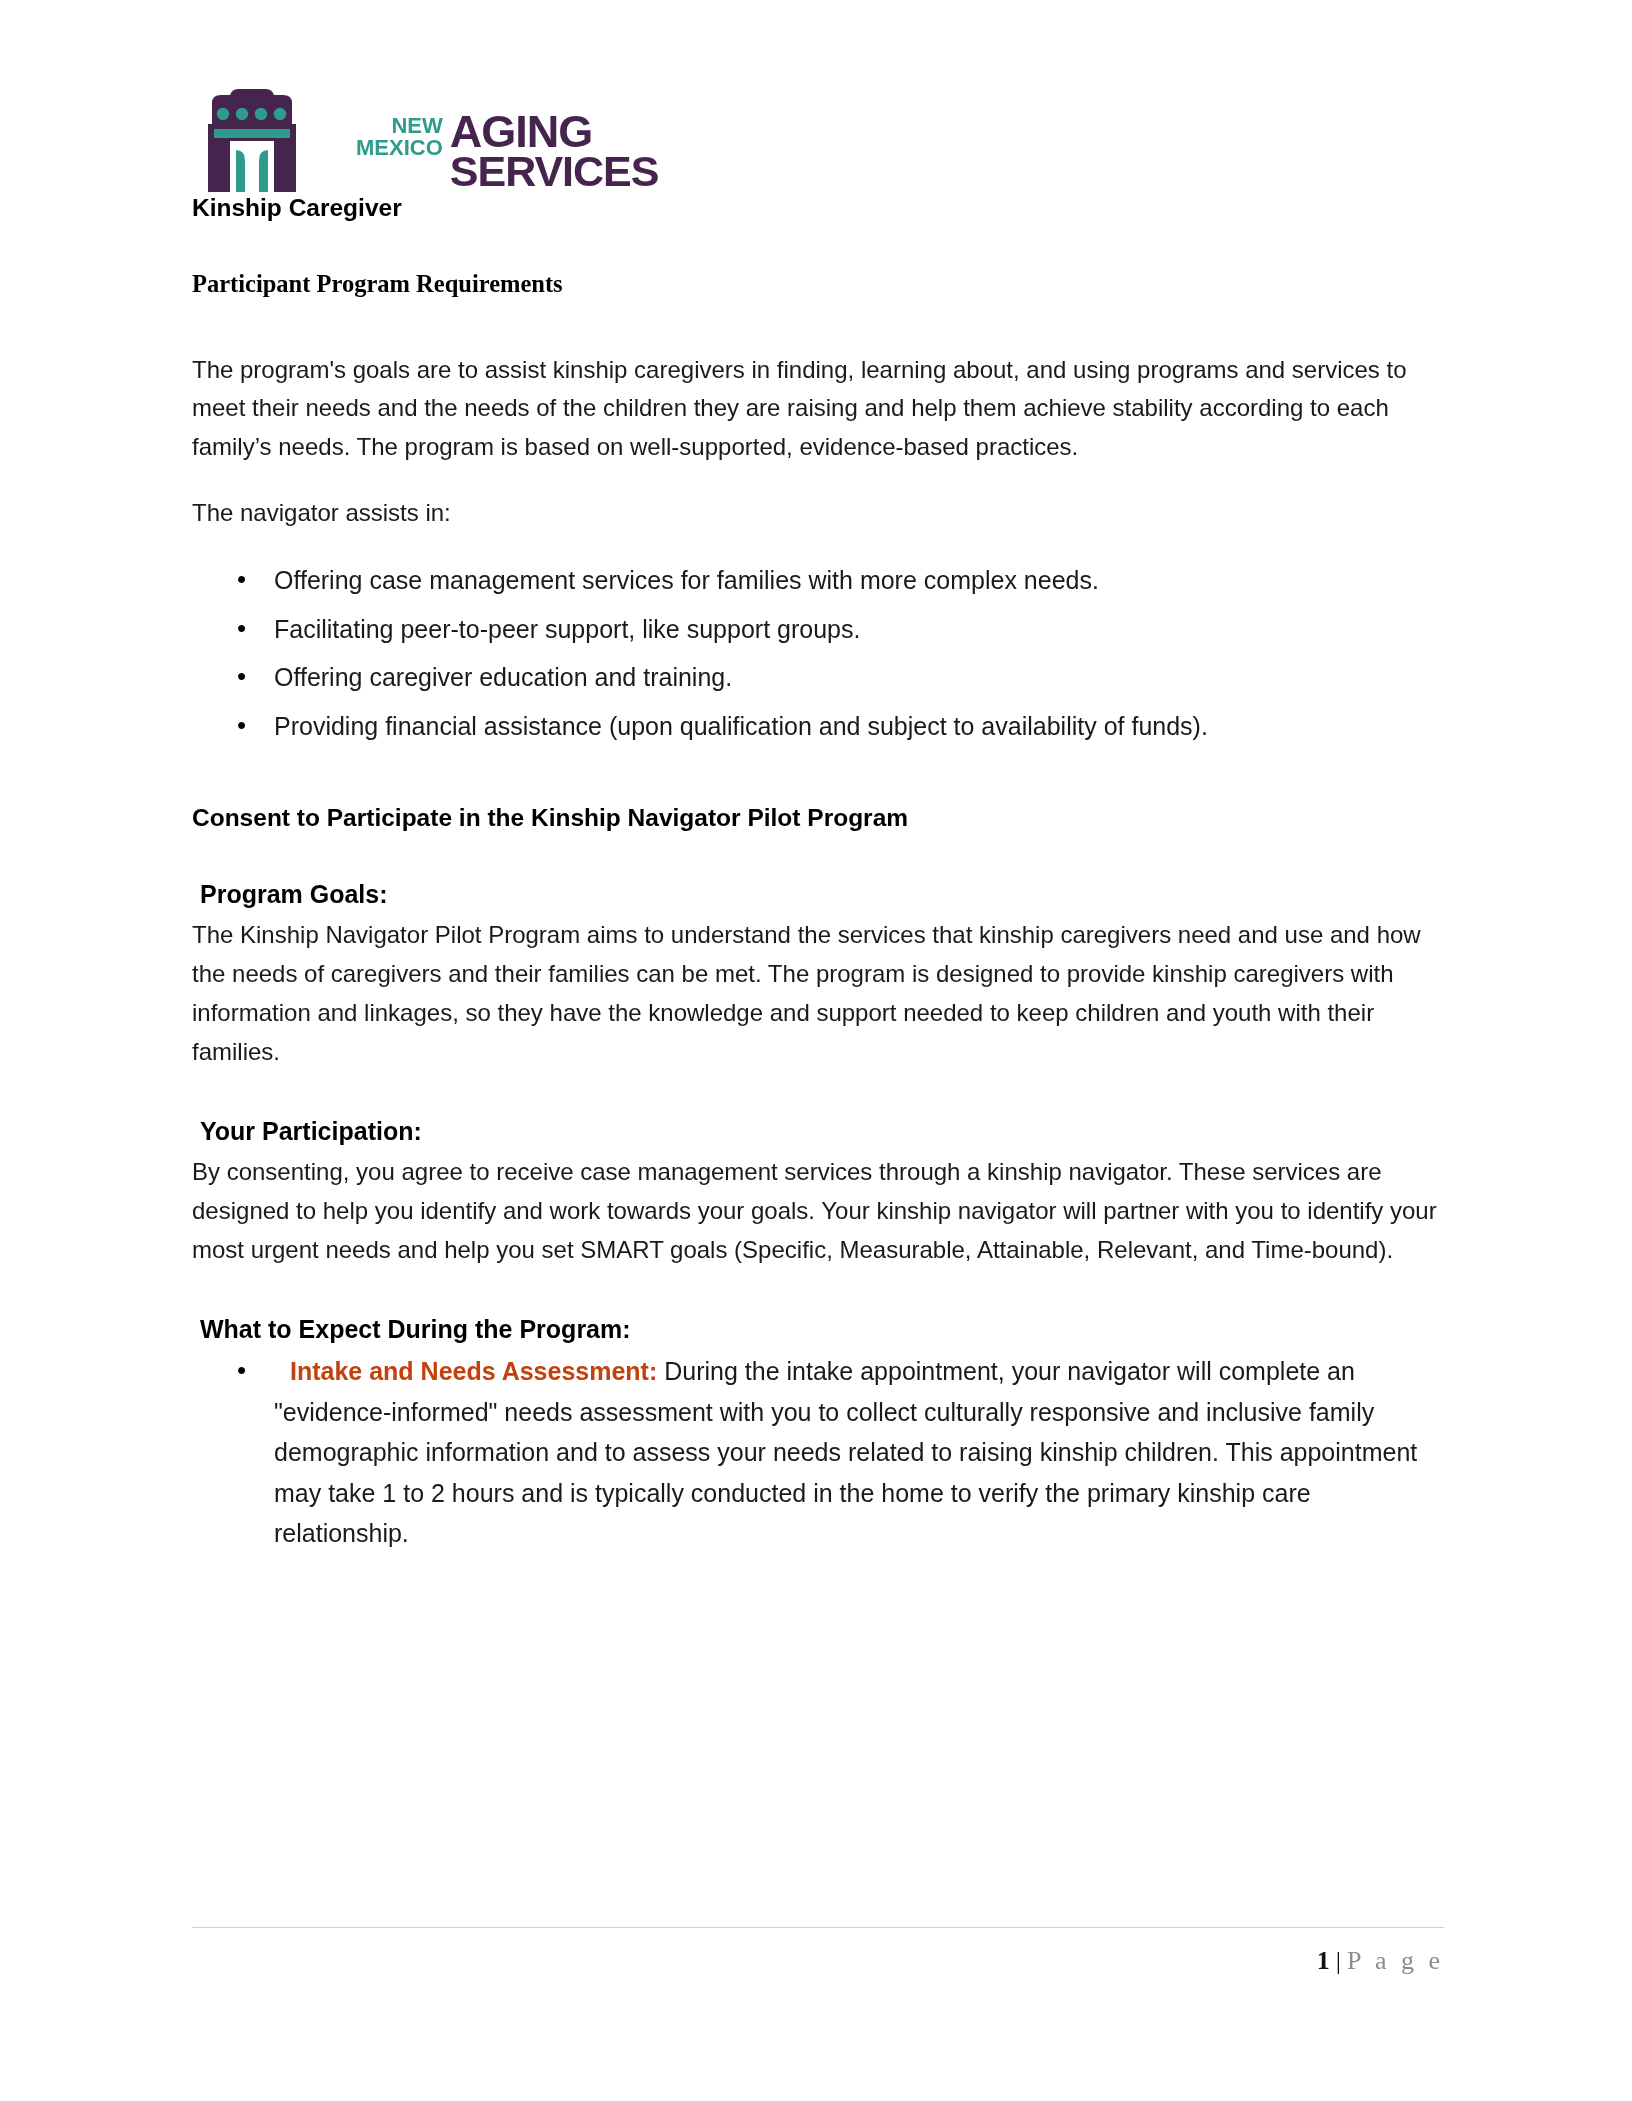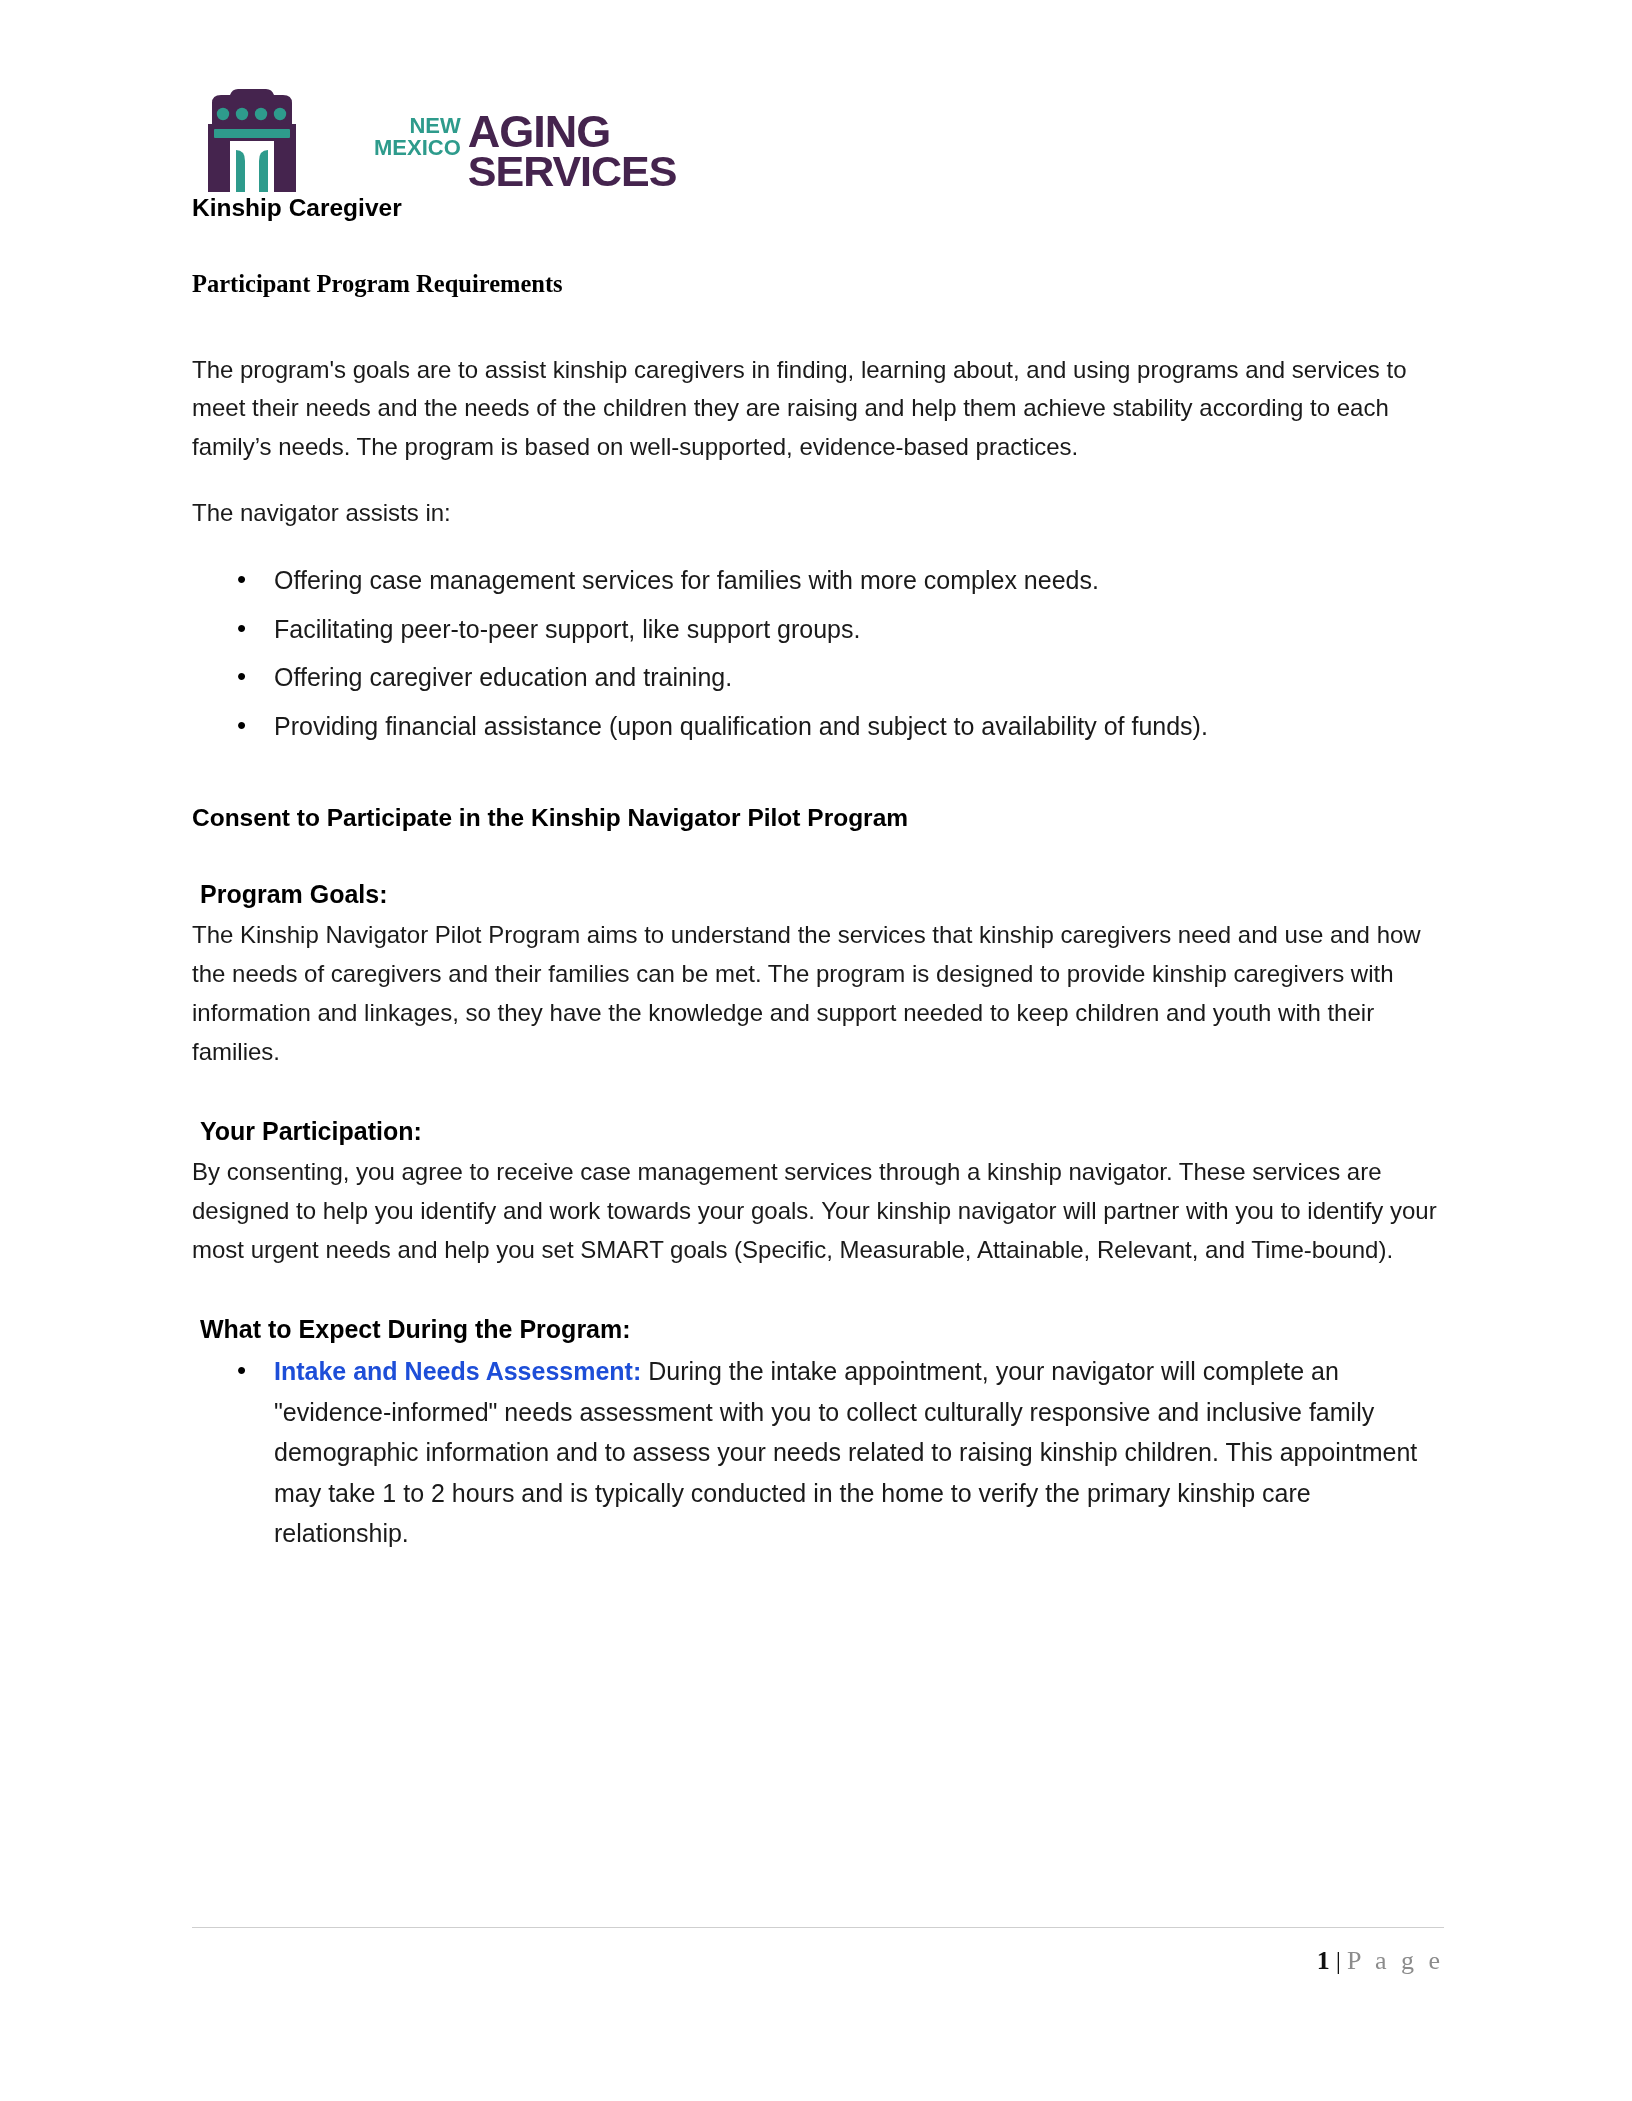--- a/index.html
+++ b/index.html
@@ -20,21 +20,21 @@
     box-sizing: border-box;
   }
 
   
   .logo-block {
     position: absolute;
     left: 196px;
     top: 86px;
     display: flex;
     align-items: flex-end;
-    gap: 26px;
+    gap: 8px;
   }
   .logo-mark { width: 112px; height: 108px; display: block; }
   .logo-words {
     display: flex;
     align-items: flex-start;
     gap: 7px;
     padding-bottom: 2px;
   }
   .logo-nm {
     display: flex;
@@ -106,21 +106,21 @@
   }
   ul.bullets li::before {
     content: "\2022";
     position: absolute;
     left: 45px;
     top: -2px;
     font-size: 26px;
     color: #000;
   }
   ul.bullets.expect li { padding-left: 82px; margin-bottom: 0; }
-  ul.bullets b { font-weight: bold; color: #1d4ed8; }
+  ul.bullets b { font-weight: bold; color: #c2410c; margin-left: 16px; }
 
   
   .footer-rule {
     position: absolute;
     left: 192px;
     top: 1927px;
     width: 1252px;
     height: 1px;
     background: #cfcfcf;
   }

